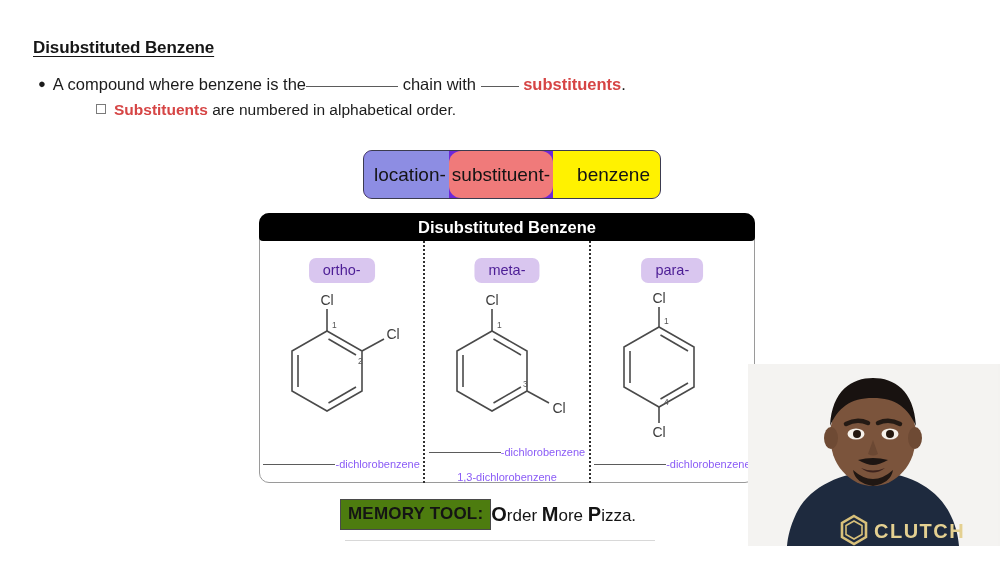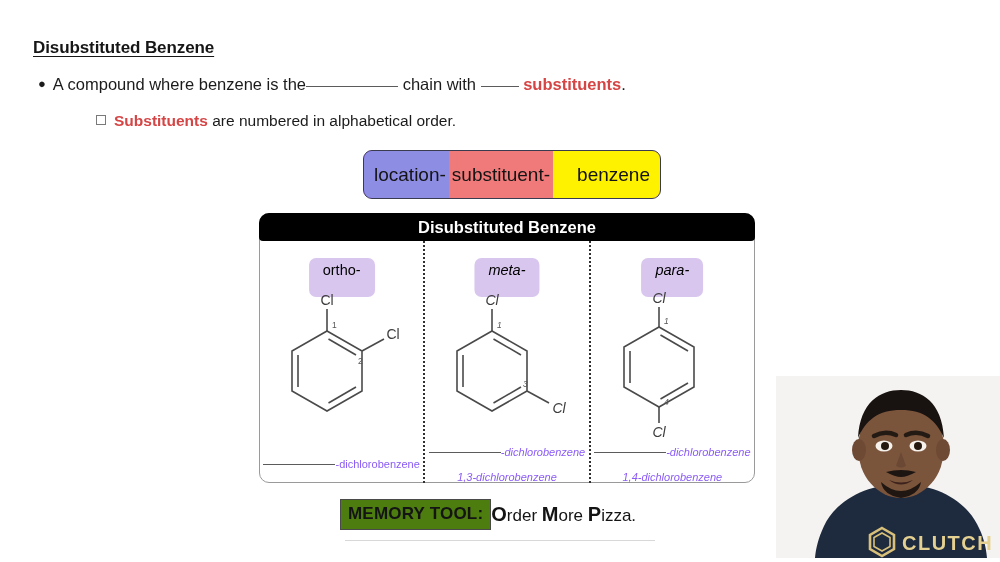--- a/index.html
+++ b/index.html
@@ -45,21 +45,21 @@
   }
   .bullet-1 .dot {
     display: inline-block;
     font-size: 13px;
     vertical-align: 2px;
     margin-right: 7px;
   }
   .bullet-2 {
     position: absolute;
     left: 96px;
-    top: 112px;
+    top: 101px;
     font-size: 15.5px;
     color: #1b1b1b;
     white-space: nowrap;
     text-align: right;
   }
   .bullet-2 .sq {
     display: inline-block;
     width: 8px;
     height: 8px;
     border: 1.3px solid #7a7a7a;
@@ -93,21 +93,21 @@
   }
   .format-seg {
     display: flex;
     align-items: center;
     justify-content: center;
     font-size: 19px;
     color: #141414;
     padding: 0 3px;
   }
   .seg-location   { background: #8d8de3; padding-left: 10px; }
-  .seg-substituent{ background: #f07a7a; }
+  .seg-substituent{ background: #f07a7a; border-radius: 12px; }
   .seg-benzene    { background: #fff200; padding-right: 10px; padding-left: 24px; }
 
   
   .table {
     position: absolute;
     left: 259px;
     top: 213px;
     width: 496px;
     height: 270px;
     border: 1.4px solid #9a9a9a;
@@ -140,32 +140,31 @@
     display: flex;
     box-sizing: border-box;
   }
   .col {
     flex: 1;
     position: relative;
     box-sizing: border-box;
   }
   .col + .col {
     border-left: 2px dotted #2f2f2f;
-    font-style: italic;
   }
   .pill {
     position: absolute;
     top: 17px;
     left: 50%;
     transform: translateX(-50%);
     background: #d9c6ef;
     border-radius: 7px;
-    padding: 4px 14px 19px;
+    padding: 4px 14px 5px;
     font-size: 14.5px;
-    color: #000000;
+    color: #4c1d95;
     white-space: nowrap;
   }
 
   
   .mol {
     position: absolute;
     top: 48px;
     left: 0;
     width: 100%;
     height: 138px;
@@ -227,22 +226,22 @@
     top: 540px;
     width: 310px;
     height: 1px;
     background: #d8d8d8;
   }
 
   
   .presenter {
     position: absolute;
     right: 0;
-    bottom: 4px;
-    width: 224px;
+    bottom: 16px;
+    width: 252px;
     height: 182px;
     overflow: hidden;
     background: #f3f2f0;
   }
   .presenter svg { display: block; }
 </style>
 </head>
 <body>
 
 <div class="slide">
@@ -337,21 +336,20 @@
               <line x1="62" y1="118" x2="62" y2="134"></line>
             </g>
             <text x="62" y="14" text-anchor="middle" font-family="Liberation Sans, sans-serif" font-size="14" fill="#3d3d3d">Cl</text>
             <text x="62" y="148" text-anchor="middle" font-family="Liberation Sans, sans-serif" font-size="14" fill="#3d3d3d">Cl</text>
             <text x="67" y="35" font-family="Liberation Sans, sans-serif" font-size="8.5" fill="#555">1</text>
             <text x="67" y="116" font-family="Liberation Sans, sans-serif" font-size="8.5" fill="#555">4</text>
           </svg>
         </div>
         <div class="names">
           <div class="name-blank-row"><span class="nb"></span><span>-dichlorobenzene</span></div>
-          <div class="name-full">1,4-dichlorobenzene</div>
         </div>
       </div>
 
     </div>
   </div>
 
   <div class="memory">
     <span class="memory-tag">MEMORY TOOL:</span>
     <span class="memory-phrase"><span class="cap">O</span><span>rder</span> <span class="cap">M</span><span>ore</span> <span class="cap">P</span><span>izza.</span></span>
   </div>

